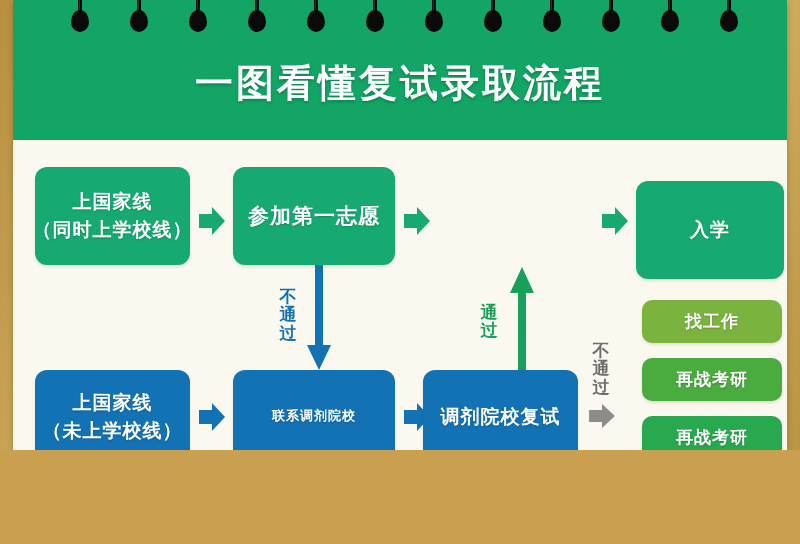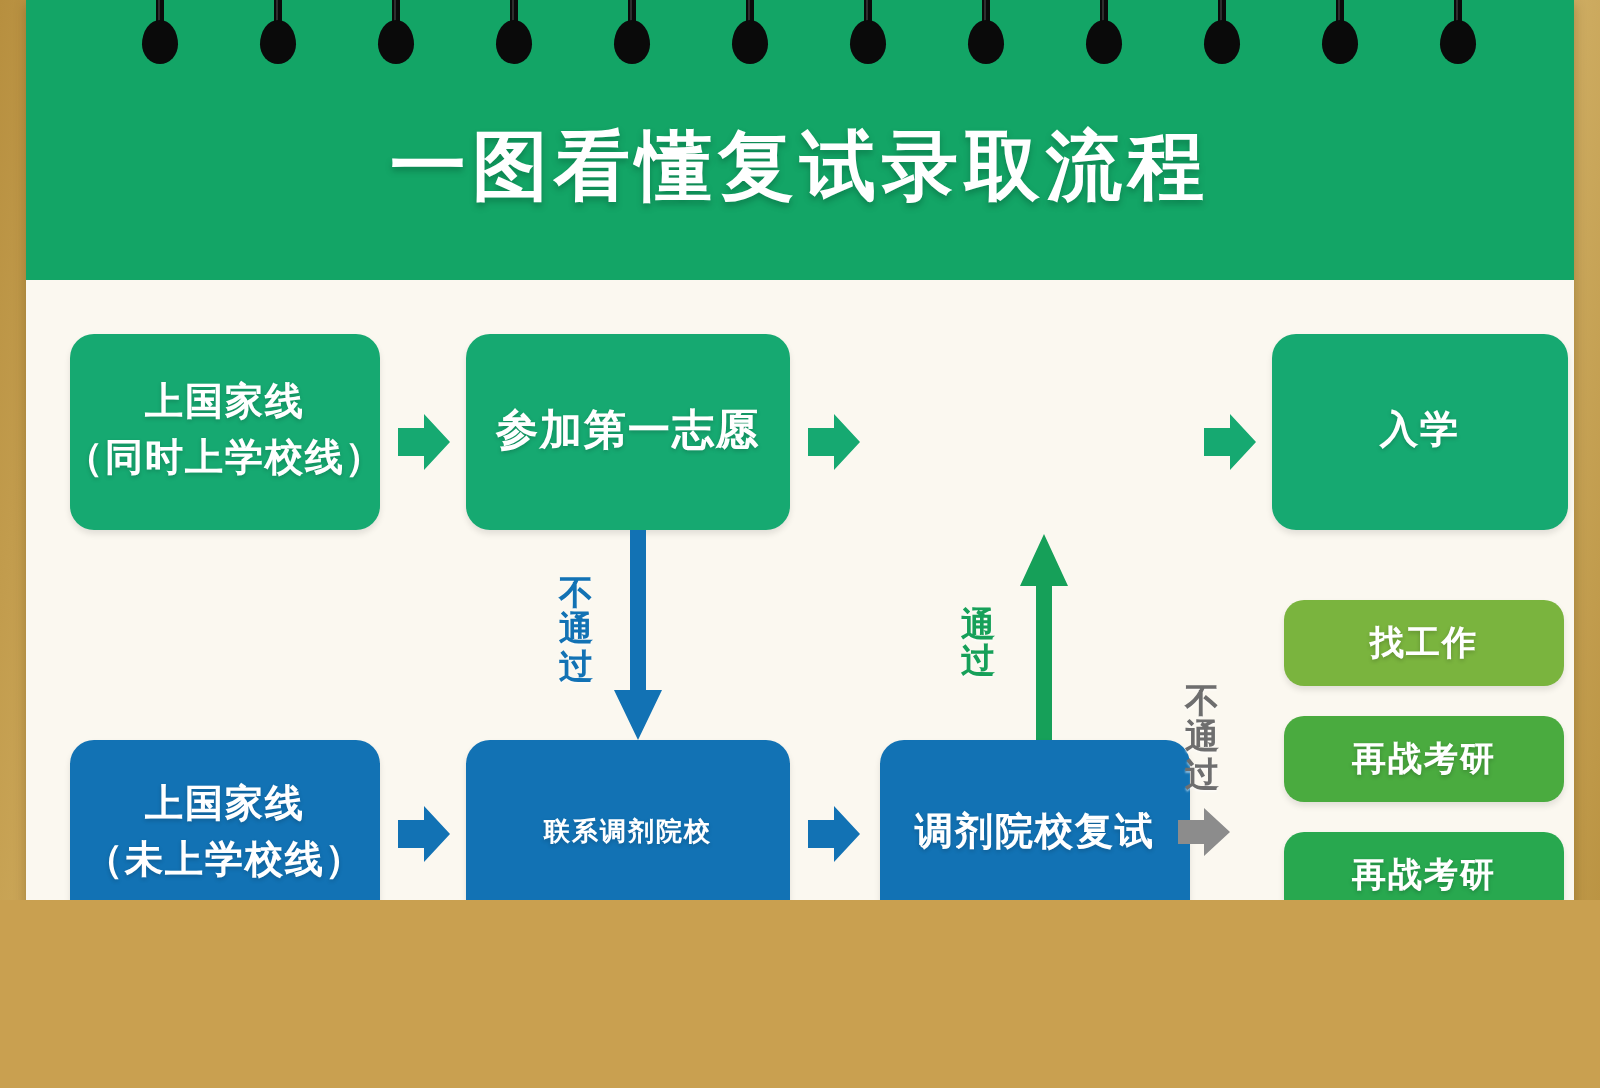--- a/index.html
+++ b/index.html
@@ -277,21 +277,21 @@
       </svg>
     </div>
 
 
     <div class="arrow-right" style="left:589px; top:54px;">
       <svg viewBox="0 0 26 30" preserveAspectRatio="none" aria-hidden="true">
         <path d="M0,8 L13,8 L13,1 L26,15 L13,29 L13,22 L0,22 Z" fill="#16a971"></path>
       </svg>
     </div>
 
-    <div class="node green-node" style="left:623px; top:15px; width:148px; height:98px; font-size:19px;">
+    <div class="node green-node" style="left:623px; top:29px; width:148px; height:98px; font-size:19px;">
       <span class="ln">入学</span>
     </div>
 
     <div class="arrow-vert" style="left:293px; top:113px; width:26px; height:106px;">
       <svg viewBox="0 0 26 106" preserveAspectRatio="none" aria-hidden="true">
         <path d="M9,0 L17,0 L17,80 L25,80 L13,105 L1,80 L9,80 Z" fill="#1272b4"></path>
       </svg>
     </div>
     <div class="vlabel blue" style="left:265px; top:136px;">
       <span>不</span>
@@ -323,21 +323,21 @@
     <div class="node blue-node" style="left:220px; top:218px; width:162px; height:93px; font-size:13px;">
       <span class="ln">联系调剂院校</span>
     </div>
 
     <div class="arrow-right" style="left:391px; top:250px;">
       <svg viewBox="0 0 26 30" preserveAspectRatio="none" aria-hidden="true">
         <path d="M0,8 L13,8 L13,1 L26,15 L13,29 L13,22 L0,22 Z" fill="#1272b4"></path>
       </svg>
     </div>
 
-    <div class="node blue-node" style="left:427px; top:218px; width:155px; height:93px; font-size:19px;">
+    <div class="node blue-node" style="left:410px; top:218px; width:155px; height:93px; font-size:19px;">
       <span class="ln">调剂院校复试</span>
     </div>
 
     <div class="vlabel gray" style="left:578px; top:190px;">
       <span>不</span>
       <span>通</span>
       <span>过</span>
     </div>
     <div class="arrow-right" style="left:576px; top:251px; width:26px; height:26px;">
       <svg viewBox="0 0 26 26" preserveAspectRatio="none" aria-hidden="true">

